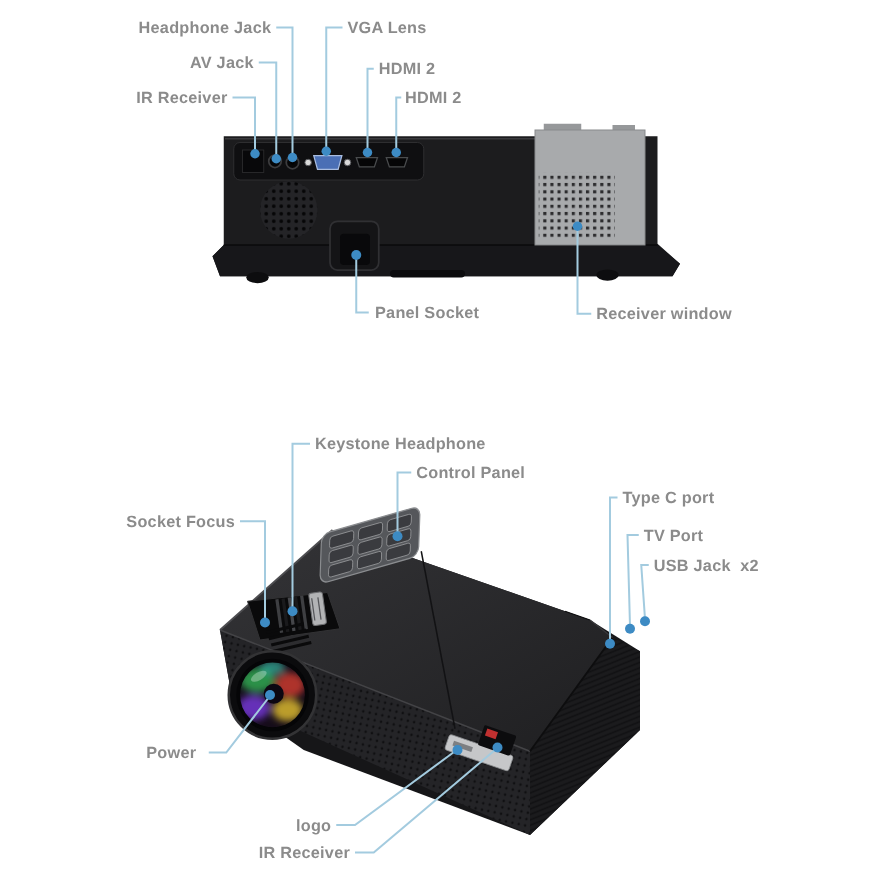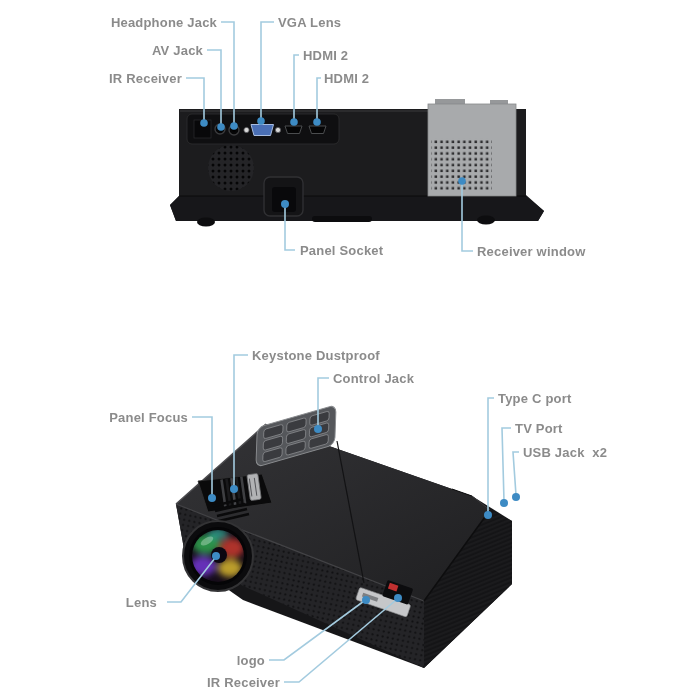--- a/index.html
+++ b/index.html
@@ -218,23 +218,23 @@
 
 <div class="lbl" style="right:483px;top:22px">Headphone Jack</div>
 <div class="lbl" style="right:497px;top:50px">AV Jack</div>
 <div class="lbl" style="right:518px;top:78px">IR Receiver</div>
 <div class="lbl" style="left:278px;top:22px">VGA Lens</div>
 <div class="lbl" style="left:303px;top:55px">HDMI 2</div>
 <div class="lbl" style="left:324px;top:78px">HDMI 2</div>
 <div class="lbl" style="left:300px;top:250px">Panel Socket</div>
 <div class="lbl" style="left:477px;top:251px">Receiver window</div>
 
-<div class="lbl" style="left:252px;top:355px">Keystone Dustproof</div>
-<div class="lbl" style="left:333px;top:378px">Control Jack</div>
-<div class="lbl" style="right:512px;top:417px">Panel Focus</div>
+<div class="lbl" style="left:252px;top:355px">Keystone Headphone</div>
+<div class="lbl" style="left:333px;top:378px">Control Panel</div>
+<div class="lbl" style="right:512px;top:417px">Socket Focus</div>
 <div class="lbl" style="left:498px;top:398px">Type C port</div>
 <div class="lbl" style="left:515px;top:428px">TV Port</div>
 <div class="lbl" style="left:523px;top:452px">USB Jack  x2</div>
-<div class="lbl" style="right:543px;top:602px">Lens</div>
+<div class="lbl" style="right:543px;top:602px">Power</div>
 <div class="lbl" style="right:435px;top:660px">logo</div>
 <div class="lbl" style="right:420px;top:682px">IR Receiver</div>
 
 </div>
 
 </body></html>

